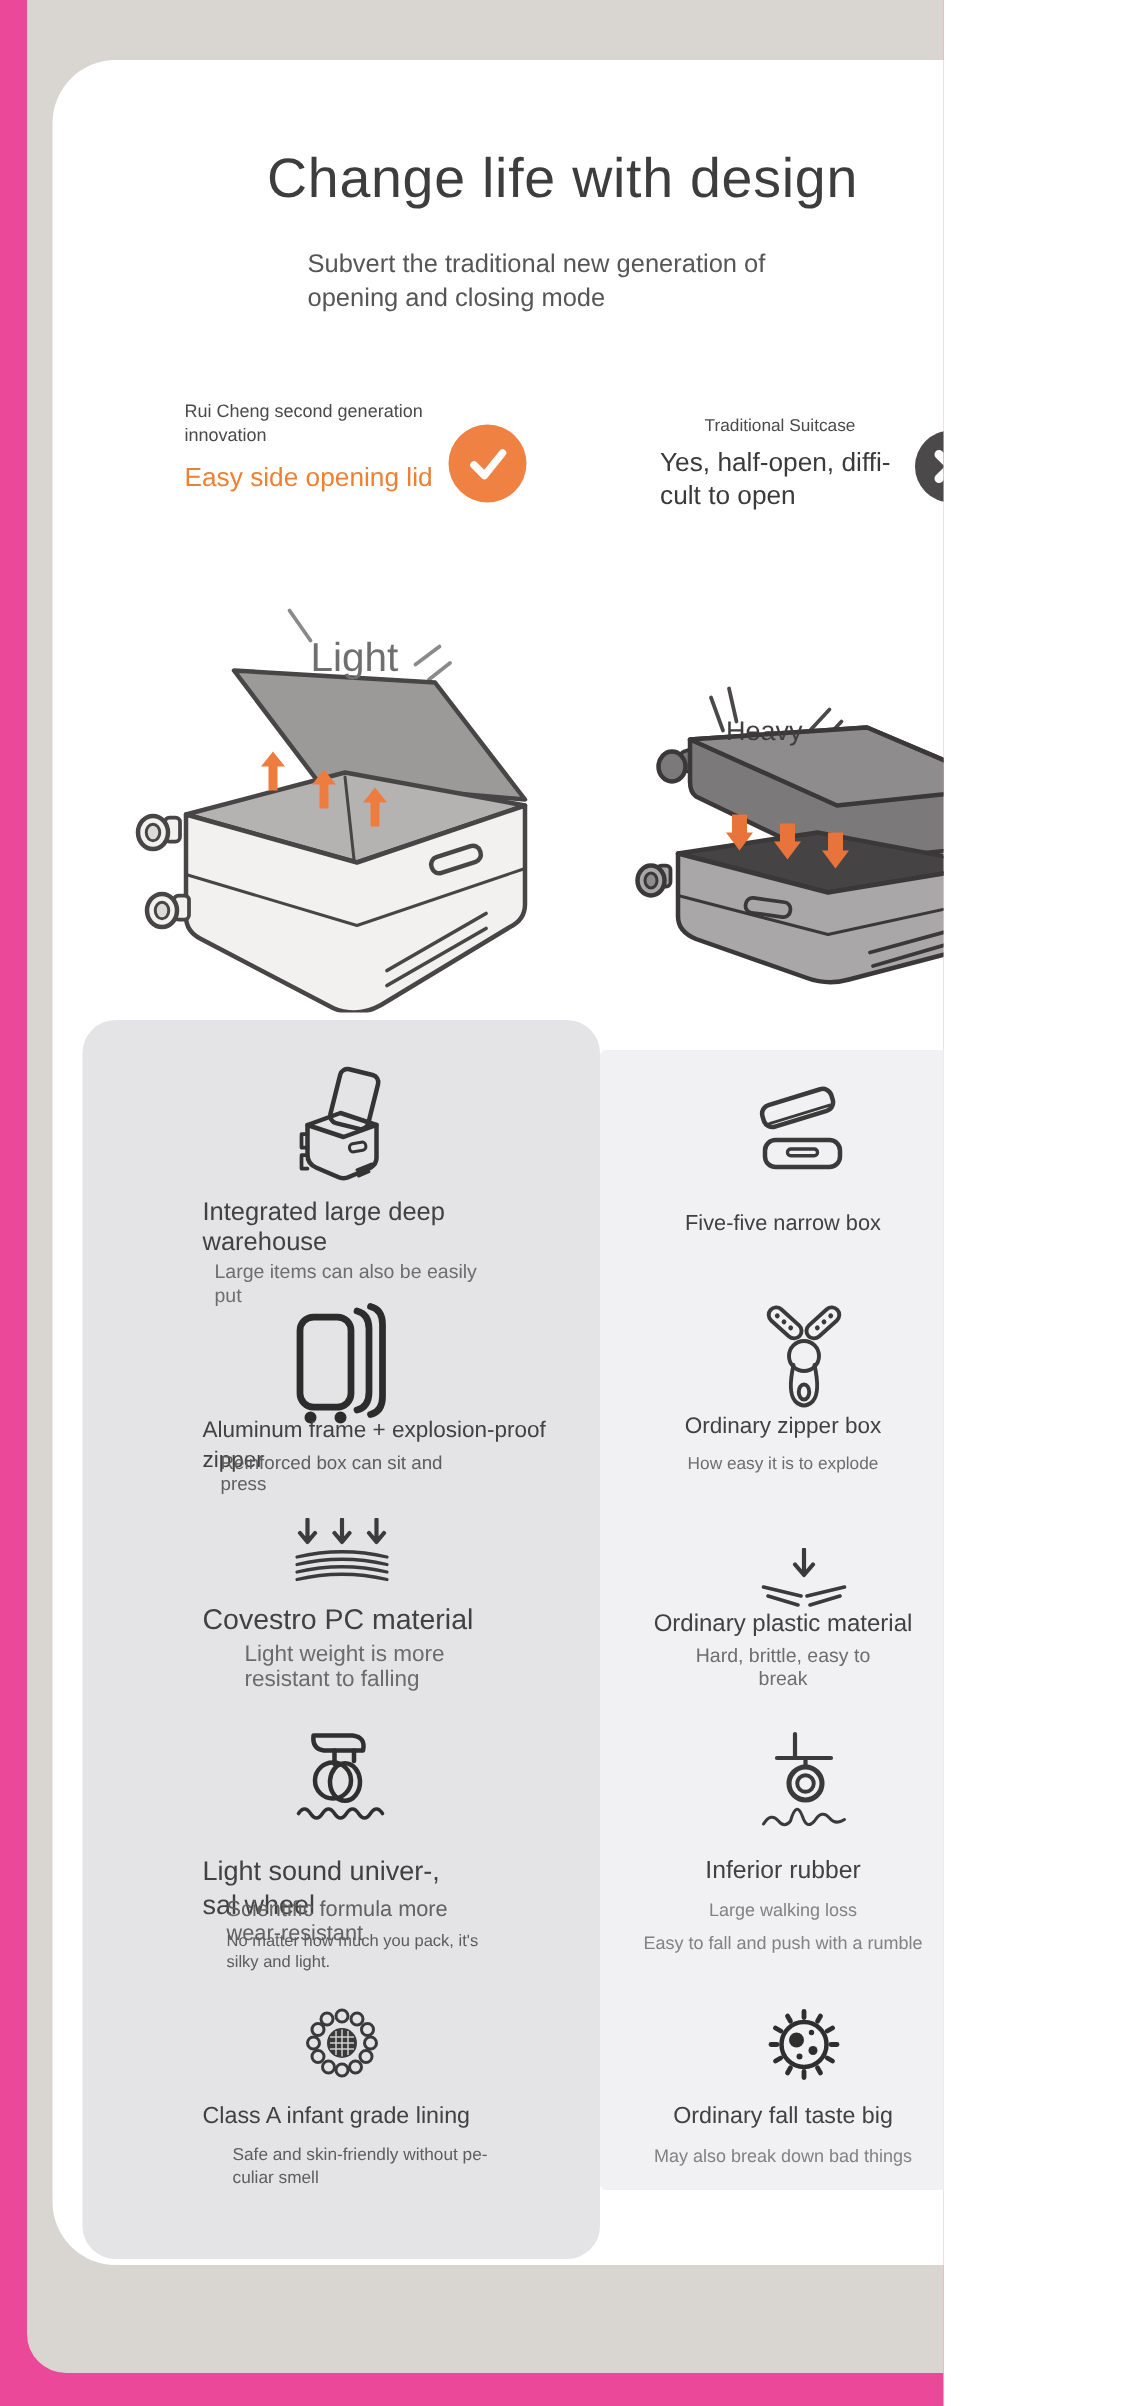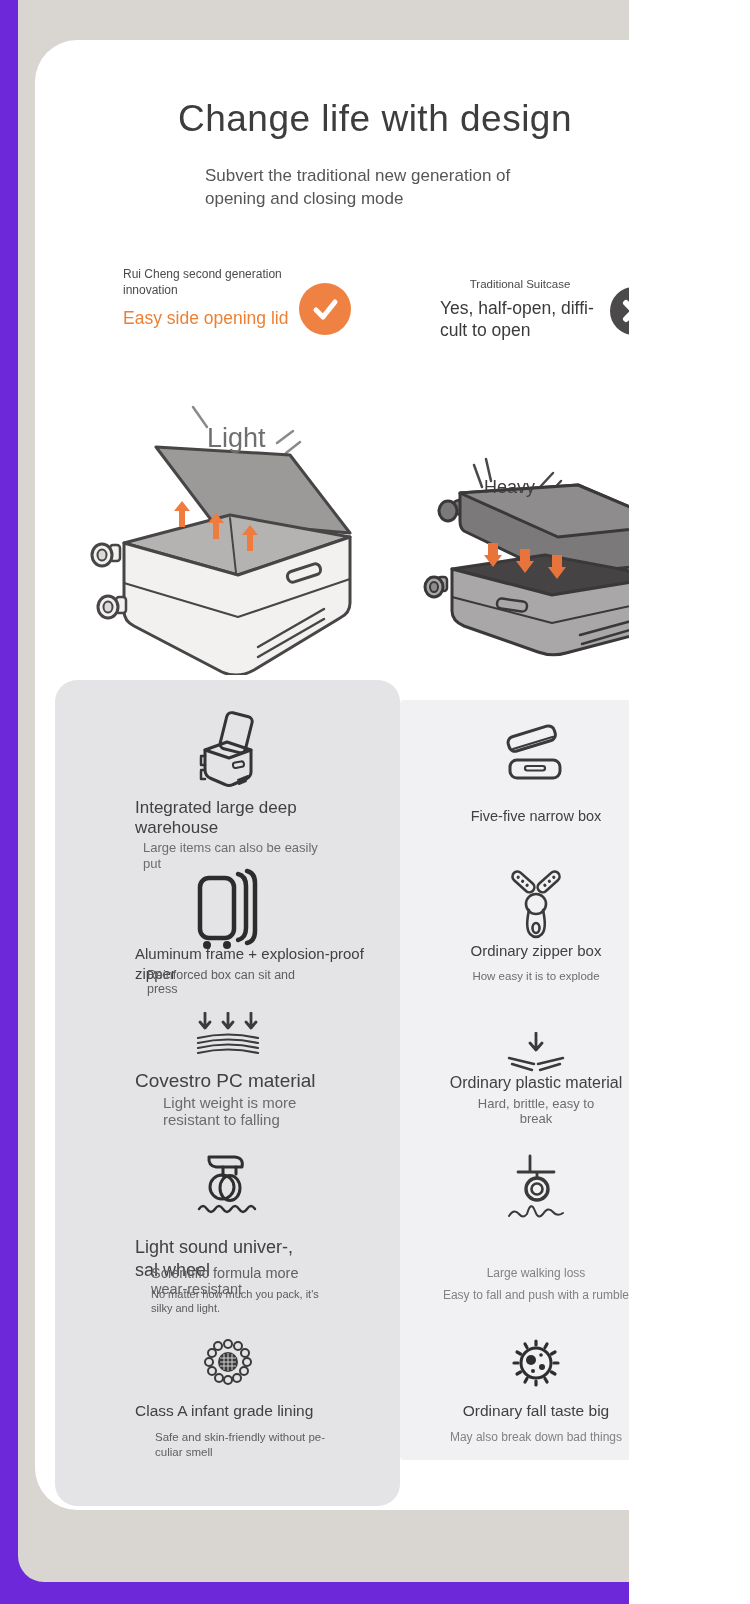--- a/index.html
+++ b/index.html
@@ -1,17 +1,17 @@
 <!DOCTYPE html>
 <html><head>
 <meta charset="utf-8">
 <style>
   html,body{margin:0;padding:0;}
   body{width:750px;height:1604px;background:#ffffff;font-family:"Liberation Sans", sans-serif;}
-  .stage{position:relative;width:629px;height:1604px;overflow:hidden;background:#6d28d9;}
+  .stage{position:relative;width:629px;height:1604px;overflow:hidden;background:#ec4899;}
   .beige{position:absolute;left:18px;top:0;width:717px;height:1582px;background:#d9d6d2;border-radius:0 0 26px 26px;}
   .card{position:absolute;left:35px;top:40px;width:680px;height:1470px;background:#ffffff;border-radius:42px;}
   .abs{position:absolute;}
   .t{white-space:pre-line;}
   .page-title{left:0;top:58px;width:680px;text-align:center;font-size:37px;color:#3d3d3d;letter-spacing:.5px;}
   .page-sub{left:170px;top:125px;width:340px;font-size:17px;line-height:1.35;color:#565656;}
   .kicker-l{left:88px;top:227px;width:210px;font-size:12px;line-height:1.3;color:#4a4a4a;}
   .head-l{left:88px;top:268px;width:240px;font-size:17.5px;color:#ec8034;}
   .kicker-r{left:375px;top:238px;width:220px;text-align:center;font-size:11.5px;color:#4a4a4a;}
   .head-r{left:405px;top:258px;width:180px;font-size:17.5px;line-height:1.25;color:#3a3a3a;}
@@ -19,21 +19,21 @@
   .mark-check{left:264px;top:243px;width:52px;height:52px;background:#ef8142;}
   .mark-cross{left:575px;top:247px;width:48px;height:48px;background:#4b494a;}
   .illus-l{left:27px;top:345px;}
   .illus-r{left:365px;top:385px;}
   .compare{left:20px;top:640px;width:617px;height:826px;}
   .panel-ours{position:absolute;left:0;top:0;width:345px;height:826px;background:#e4e3e5;border-radius:22px;}
   .panel-theirs{position:absolute;left:345px;top:20px;width:272px;height:760px;background:#f1f0f2;border-radius:4px 18px 18px 4px;}
   .ico-l{left:0;width:345px;display:flex;justify-content:center;}
   .ico-r{left:345px;width:272px;display:flex;justify-content:center;}
   .txt-l{left:80px;width:258px;text-align:left;color:#414141;}
-  .txt-r{left:345px;width:272px;text-align:center;color:#414141;}
+  .txt-r{left:331px;width:272px;text-align:center;color:#414141;}
   .sub{color:#787878;}
   .lbl-light{position:absolute;left:145px;top:22px;font-size:27px;color:#6f6f6f;margin-top:16px;}
   .lbl-heavy{position:absolute;left:84px;top:52px;font-size:18px;color:#3f3d3e;}
   svg{display:block;}
 </style>
 </head>
 <body>
 
 <div class="stage">
   <div class="beige"></div>
@@ -257,20 +257,21 @@
 break</div>
 
       <div class="abs ico-r" style="top:474px">
         <svg width="60" height="80" viewBox="0 0 60 80" fill="none" stroke="#3a3a3a" stroke-width="2.8" stroke-linecap="round" stroke-linejoin="round">
           <path d="M24,2 V18 M12,18 H48 M31,18 V24"></path>
           <circle cx="31" cy="35" r="11" stroke-width="3.4"></circle>
           <circle cx="31" cy="35" r="5.5" stroke-width="2.6"></circle>
           <path d="M3,62 q5,-8 10,-2 q4,5 8,0 q4,-14 8,-3 q3,9 8,3 q5,-8 10,-2 q4,5 10,1" stroke-width="2"></path>
         </svg>
       </div>
+      <div class="abs t txt-r" style="top:558px;font-size:16.5px">Inferior rubber</div>
       <div class="abs t txt-r sub" style="top:586px;font-size:12px;color:#828282">Large walking loss</div>
       <div class="abs t txt-r sub" style="top:608px;font-size:12px;color:#828282">Easy to fall and push with a rumble</div>
 
       <div class="abs ico-r" style="top:656px">
         <svg width="54" height="54" viewBox="0 0 54 54" fill="none" stroke="#2e2e2e" stroke-width="3" stroke-linecap="round">
           <circle cx="27" cy="27" r="15"></circle>
           <g stroke-width="3.2">
             <line x1="27" y1="9" x2="27" y2="5"></line>
               <line x1="36" y1="11.5" x2="38" y2="8"></line>
               <line x1="42.5" y1="18" x2="46" y2="16"></line>

